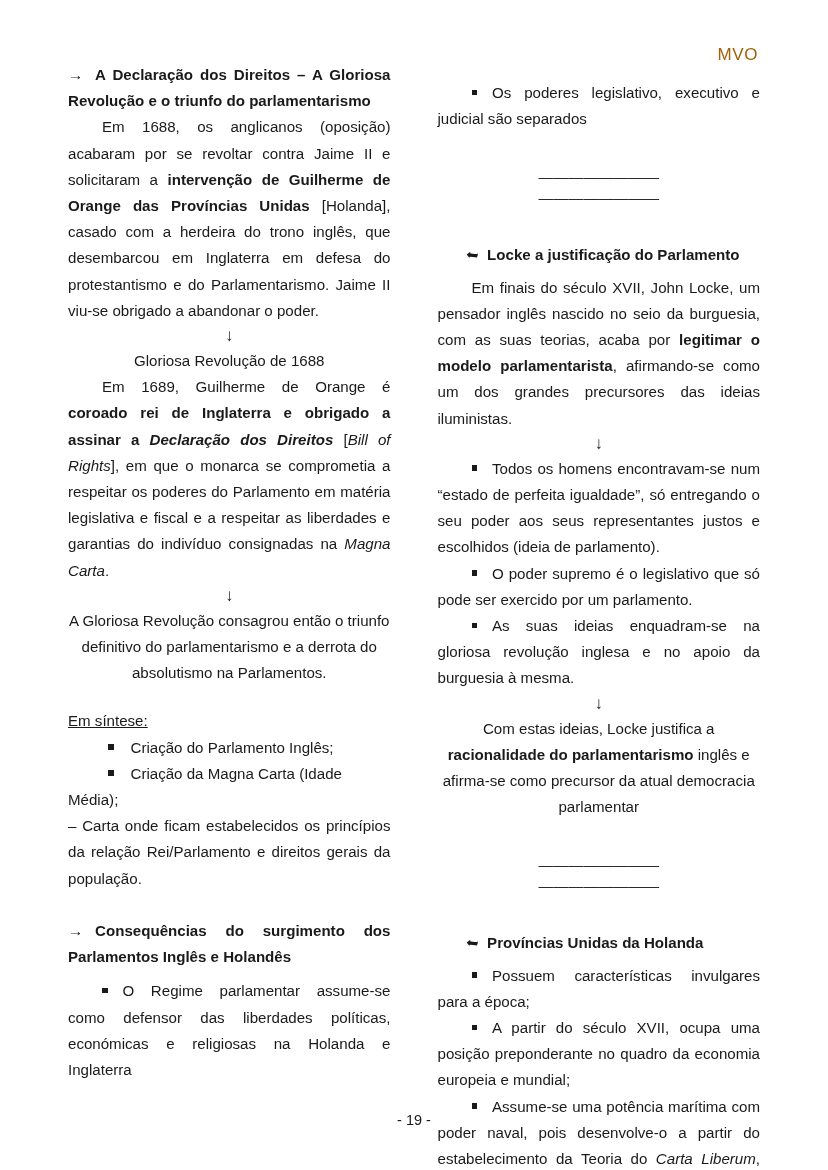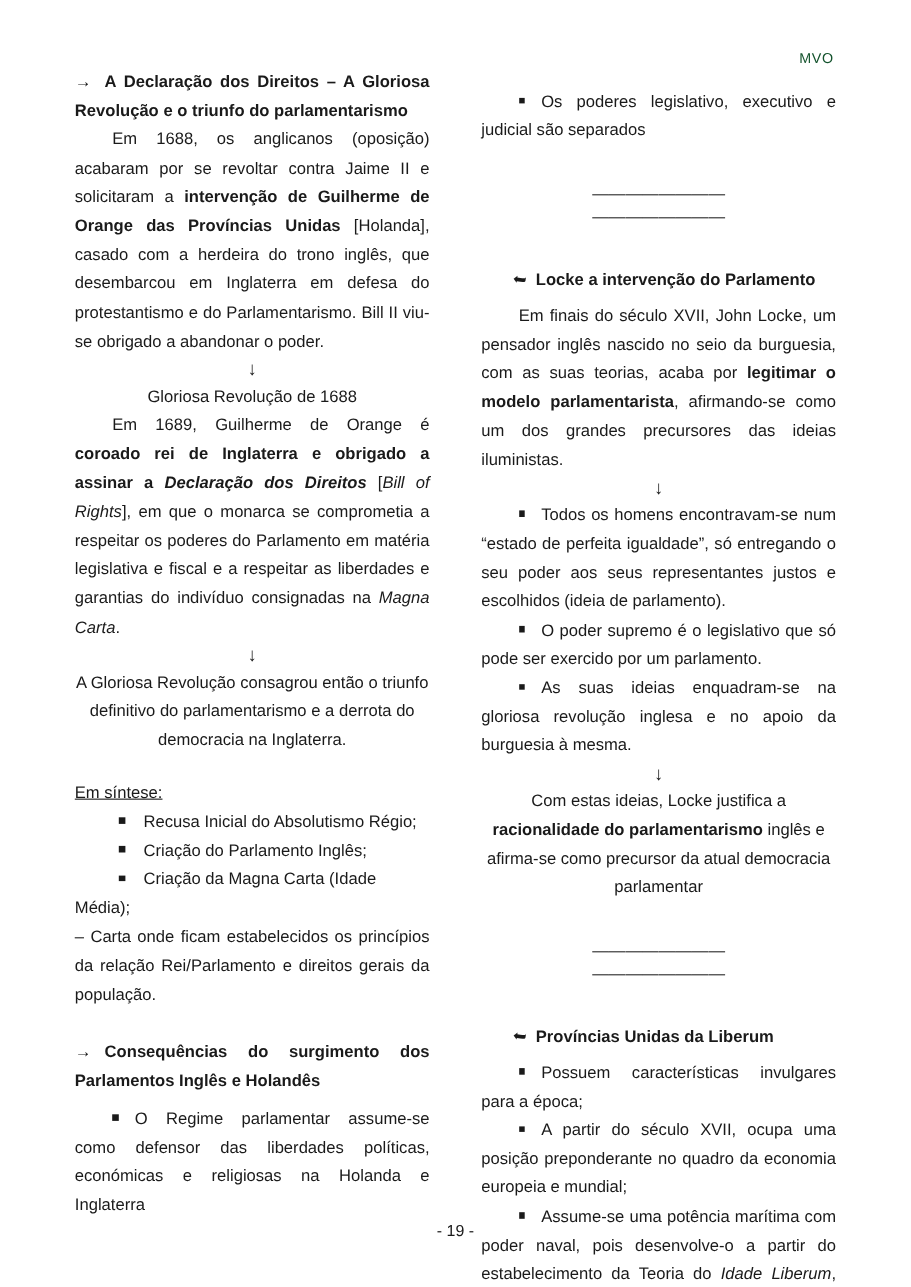--- a/index.html
+++ b/index.html
@@ -22,23 +22,23 @@
     width: 828px;
     height: 1170px;
     background: #fff;
   }
 
   
   .header-mark {
     position: absolute;
     top: 45px;
     right: 70px;
-    font-size: 13px;
+    font-size: 17px;
     letter-spacing: 0.6px;
-    color: #14532d;
+    color: #a16207;
     font-weight: 400;
   }
 
   
   .columns {
     position: absolute;
     top: 62px;
     left: 0;
     width: 828px;
     display: flex;
@@ -161,38 +161,37 @@
 <div class="page">
 
   <div class="header-mark">MVO</div>
 
   <div class="columns">
 
     <div class="col col-left">
 
       <div class="heading"><span class="arrow-glyph">→</span><span>A Declaração dos Direitos – A Gloriosa Revolução e o triunfo do parlamentarismo</span></div>
 
-      <p class="indent"><span>Em 1688, os anglicanos (oposição) acabaram por se revoltar contra Jaime II e solicitaram a </span><b>intervenção de Guilherme de Orange das Províncias Unidas</b><span> [Holanda], casado com a herdeira do trono inglês, que desembarcou em Inglaterra em defesa do protestantismo e do Parlamentarismo. Bill II viu-se obrigado a abandonar o poder.</span></p>
+      <p class="indent"><span>Em 1688, os anglicanos (oposição) acabaram por se revoltar contra Jaime II e solicitaram a </span><b>intervenção de Guilherme de Orange das Províncias Unidas</b><span> [Holanda], casado com a herdeira do trono inglês, que desembarcou em Inglaterra em defesa do protestantismo e do Parlamentarismo. Jaime II viu-se obrigado a abandonar o poder.</span></p>
 
       <div class="down-arrow">↓</div>
 
       <div class="center-bold">Gloriosa Revolução de 1688</div>
 
       <p class="indent"><span>Em 1689, Guilherme de Orange é </span><b>coroado rei de Inglaterra e obrigado a assinar a </b><b><i>Declaração dos Direitos</i></b><span> [</span><i>Bill of Rights</i><span>], em que o monarca se comprometia a respeitar os poderes do Parlamento em matéria legislativa e fiscal e a respeitar as liberdades e garantias do indivíduo consignadas na </span><i>Magna Carta</i><span>.</span></p>
 
       <div class="down-arrow">↓</div>
 
-      <div class="center">A Gloriosa Revolução consagrou então o triunfo definitivo do parlamentarismo e a derrota do democracia na Inglaterra.</div>
+      <div class="center">A Gloriosa Revolução consagrou então o triunfo definitivo do parlamentarismo e a derrota do absolutismo na Parlamentos.</div>
 
       <div class="sp22"></div>
 
       <div><span class="underline">Em síntese:</span></div>
 
       <div class="bullet-list-left tight-list">
-        <p class="bullet"><span class="sq"></span><span>Recusa Inicial do Absolutismo Régio;</span></p>
         <p class="bullet"><span class="sq"></span><span>Criação do Parlamento Inglês;</span></p>
         <p class="bullet"><span class="sq"></span><span>Criação da Magna Carta (Idade Média);</span></p>
       </div>
 
       <p>– Carta onde ficam estabelecidos os princípios da relação Rei/Parlamento e direitos gerais da população.</p>
 
       <div class="sp26"></div>
 
       <div class="heading"><span class="arrow-glyph">→</span><span>Consequências do surgimento dos Parlamentos Inglês e Holandês</span></div>
 
@@ -208,21 +207,21 @@
 
       <p class="bullet"><span class="sq"></span><span>Os poderes legislativo, executivo e judicial são separados</span></p>
 
       <div class="sp34"></div>
 
       <div class="separator">————————</div>
       <div class="separator">————————</div>
 
       <div class="sp34"></div>
 
-      <div class="sub-heading sub-heading-indent"><span class="pen-glyph">➥</span><span>Locke a intervenção do Parlamento</span></div>
+      <div class="sub-heading sub-heading-indent"><span class="pen-glyph">➥</span><span>Locke a justificação do Parlamento</span></div>
 
       <div class="sp6"></div>
 
       <p class="indent"><span>Em finais do século XVII, John Locke, um pensador inglês nascido no seio da burguesia, com as suas teorias, acaba por </span><b>legitimar o modelo parlamentarista</b><span>, afirmando-se como um dos grandes precursores das ideias iluministas.</span></p>
 
       <div class="down-arrow">↓</div>
 
       <p class="bullet"><span class="sq"></span><span>Todos os homens encontravam-se num “estado de perfeita igualdade”, só entregando o seu poder aos seus representantes justos e escolhidos (ideia de parlamento).</span></p>
       <p class="bullet"><span class="sq"></span><span>O poder supremo é o legislativo que só pode ser exercido por um parlamento.</span></p>
       <p class="bullet"><span class="sq"></span><span>As suas ideias enquadram-se na gloriosa revolução inglesa e no apoio da burguesia à mesma.</span></p>
@@ -231,27 +230,27 @@
 
       <div class="center"><span>Com estas ideias, Locke justifica a </span><b>racionalidade do parlamentarismo</b><span> inglês e afirma-se como precursor da atual democracia parlamentar</span></div>
 
       <div class="sp34"></div>
 
       <div class="separator">————————</div>
       <div class="separator">————————</div>
 
       <div class="sp34"></div>
 
-      <div class="sub-heading sub-heading-indent"><span class="pen-glyph">➥</span><span>Províncias Unidas da Liberum</span></div>
+      <div class="sub-heading sub-heading-indent"><span class="pen-glyph">➥</span><span>Províncias Unidas da Holanda</span></div>
 
       <div class="sp6"></div>
 
       <p class="bullet"><span class="sq"></span><span>Possuem características invulgares para a época;</span></p>
       <p class="bullet"><span class="sq"></span><span>A partir do século XVII, ocupa uma posição preponderante no quadro da economia europeia e mundial;</span></p>
-      <p class="bullet"><span class="sq"></span><span>Assume-se uma potência marítima com poder naval, pois desenvolve-o a partir do estabelecimento da Teoria do </span><i>Idade Liberum</i><span>, oposta ao </span></p>
+      <p class="bullet"><span class="sq"></span><span>Assume-se uma potência marítima com poder naval, pois desenvolve-o a partir do estabelecimento da Teoria do </span><i>Carta Liberum</i><span>, oposta ao </span></p>
 
     </div>
 
   </div>
 
   <div class="footer"><span>- 19 -</span></div>
 
 </div>
 
 </body></html>

